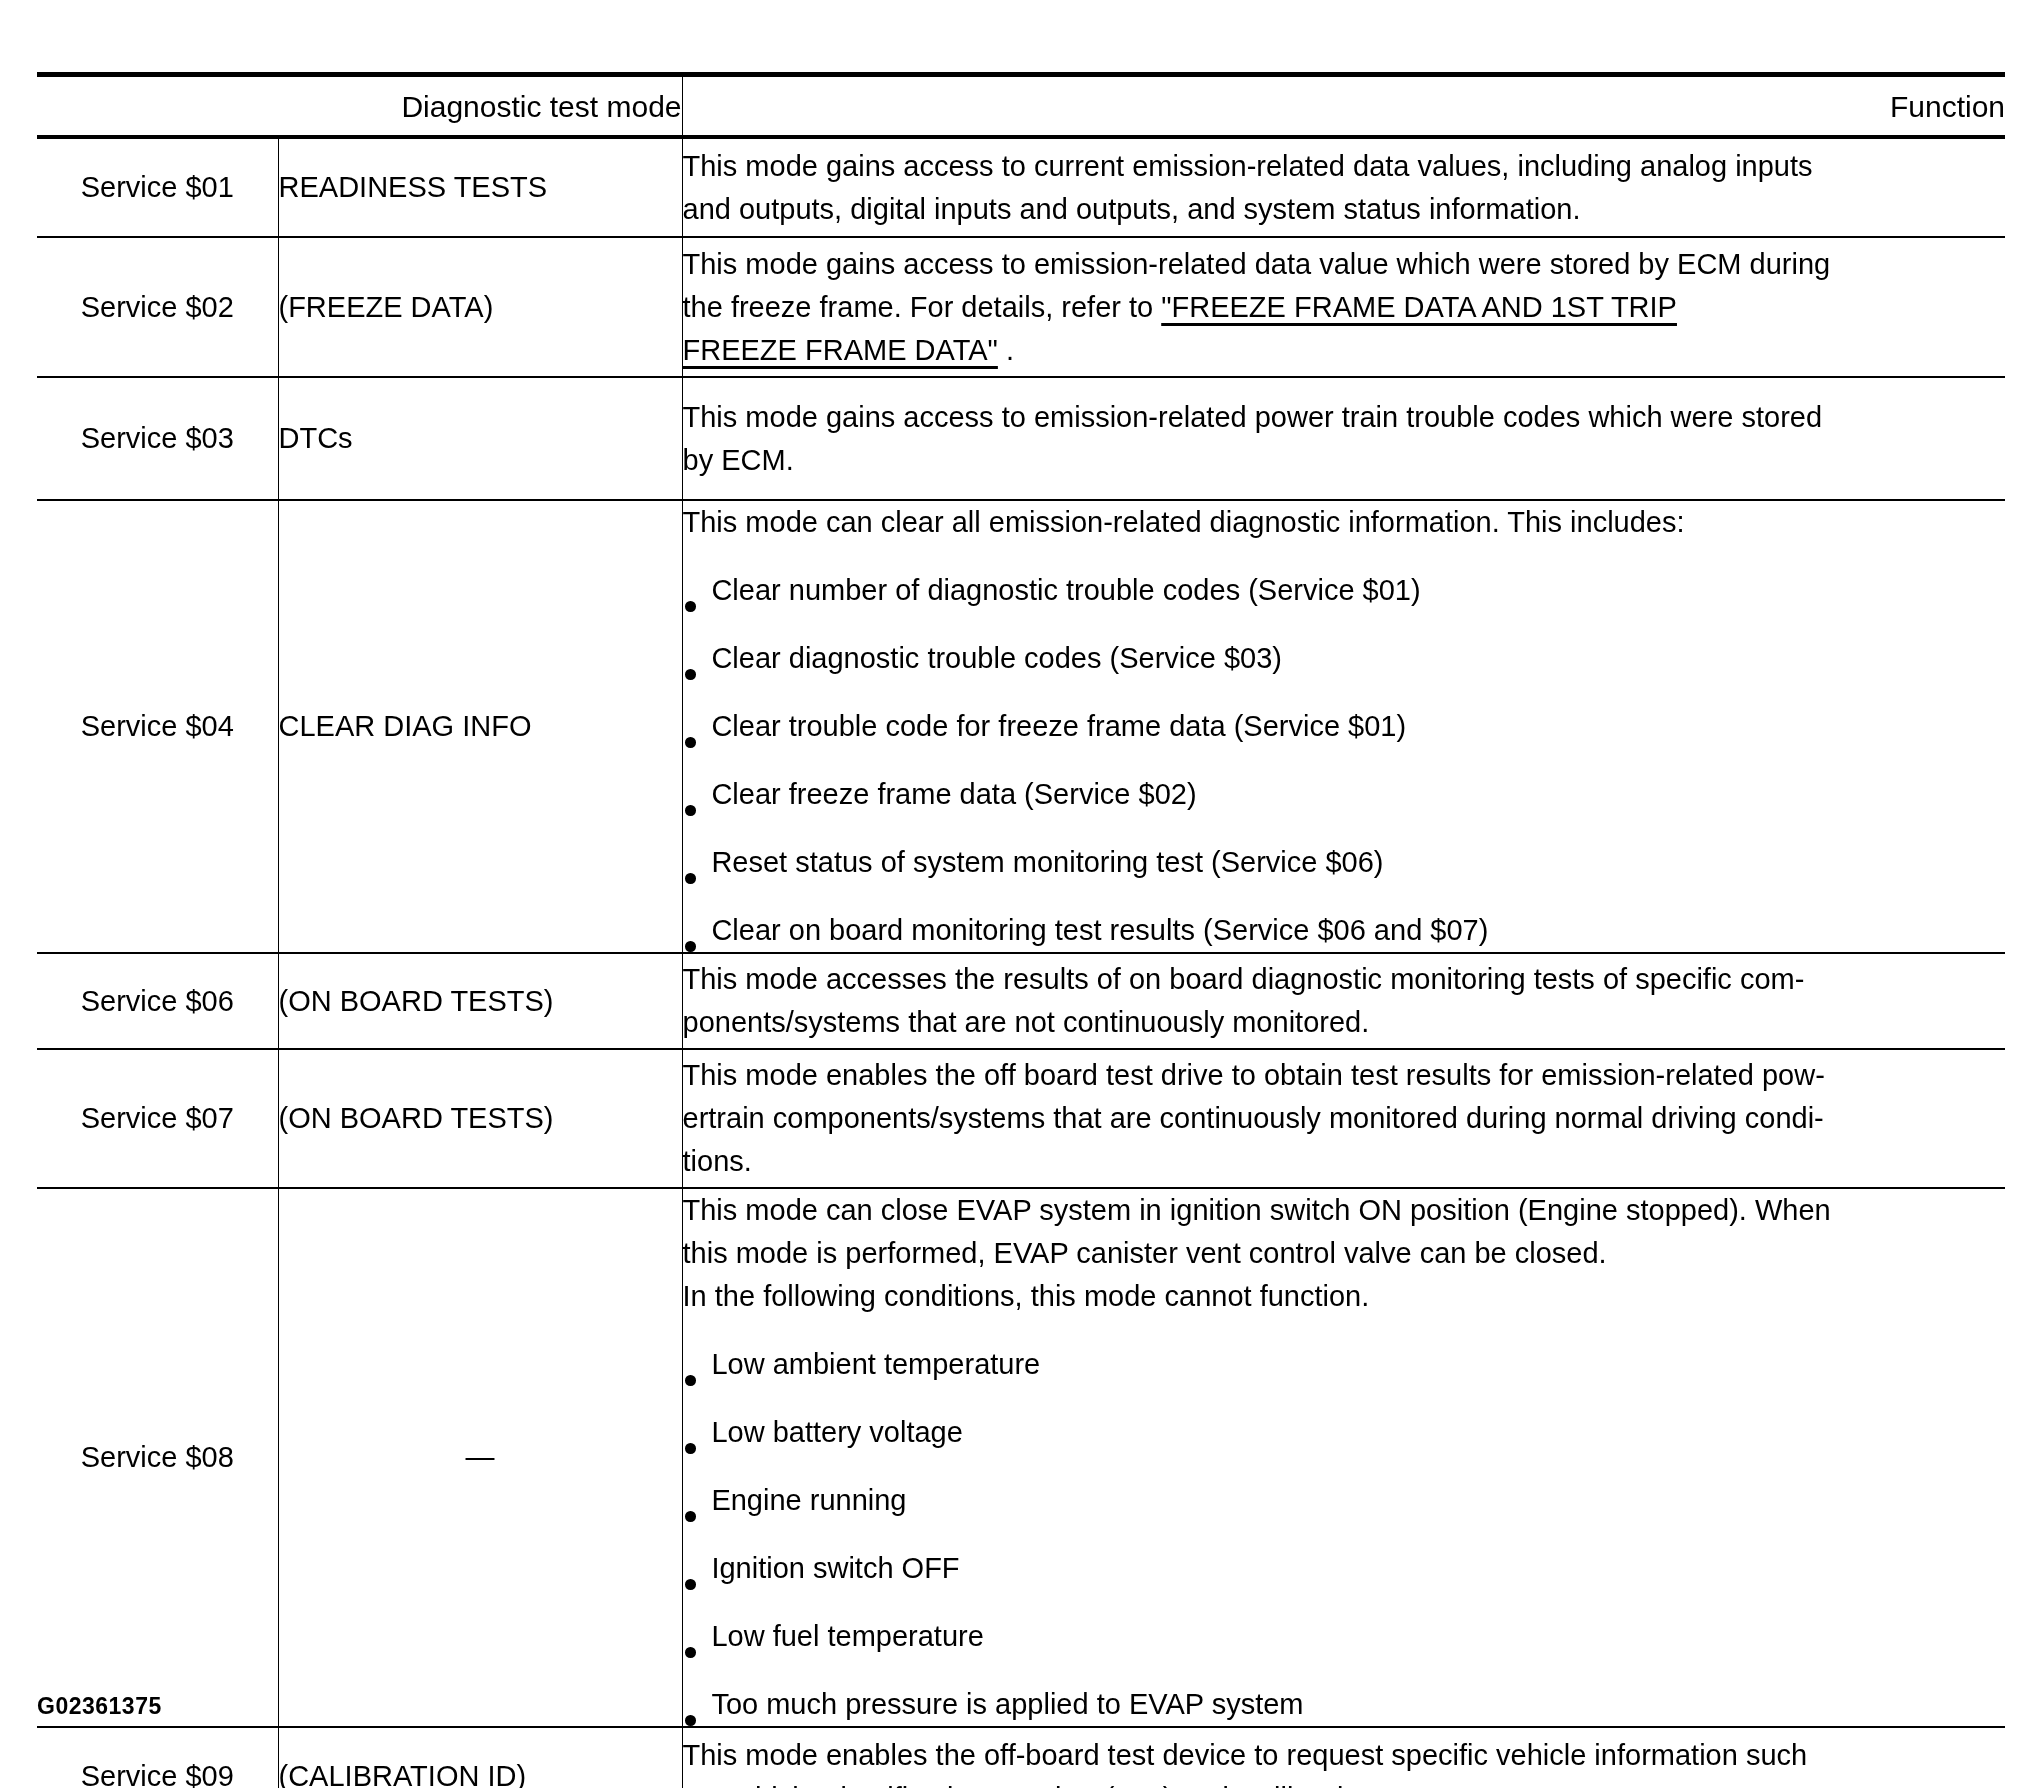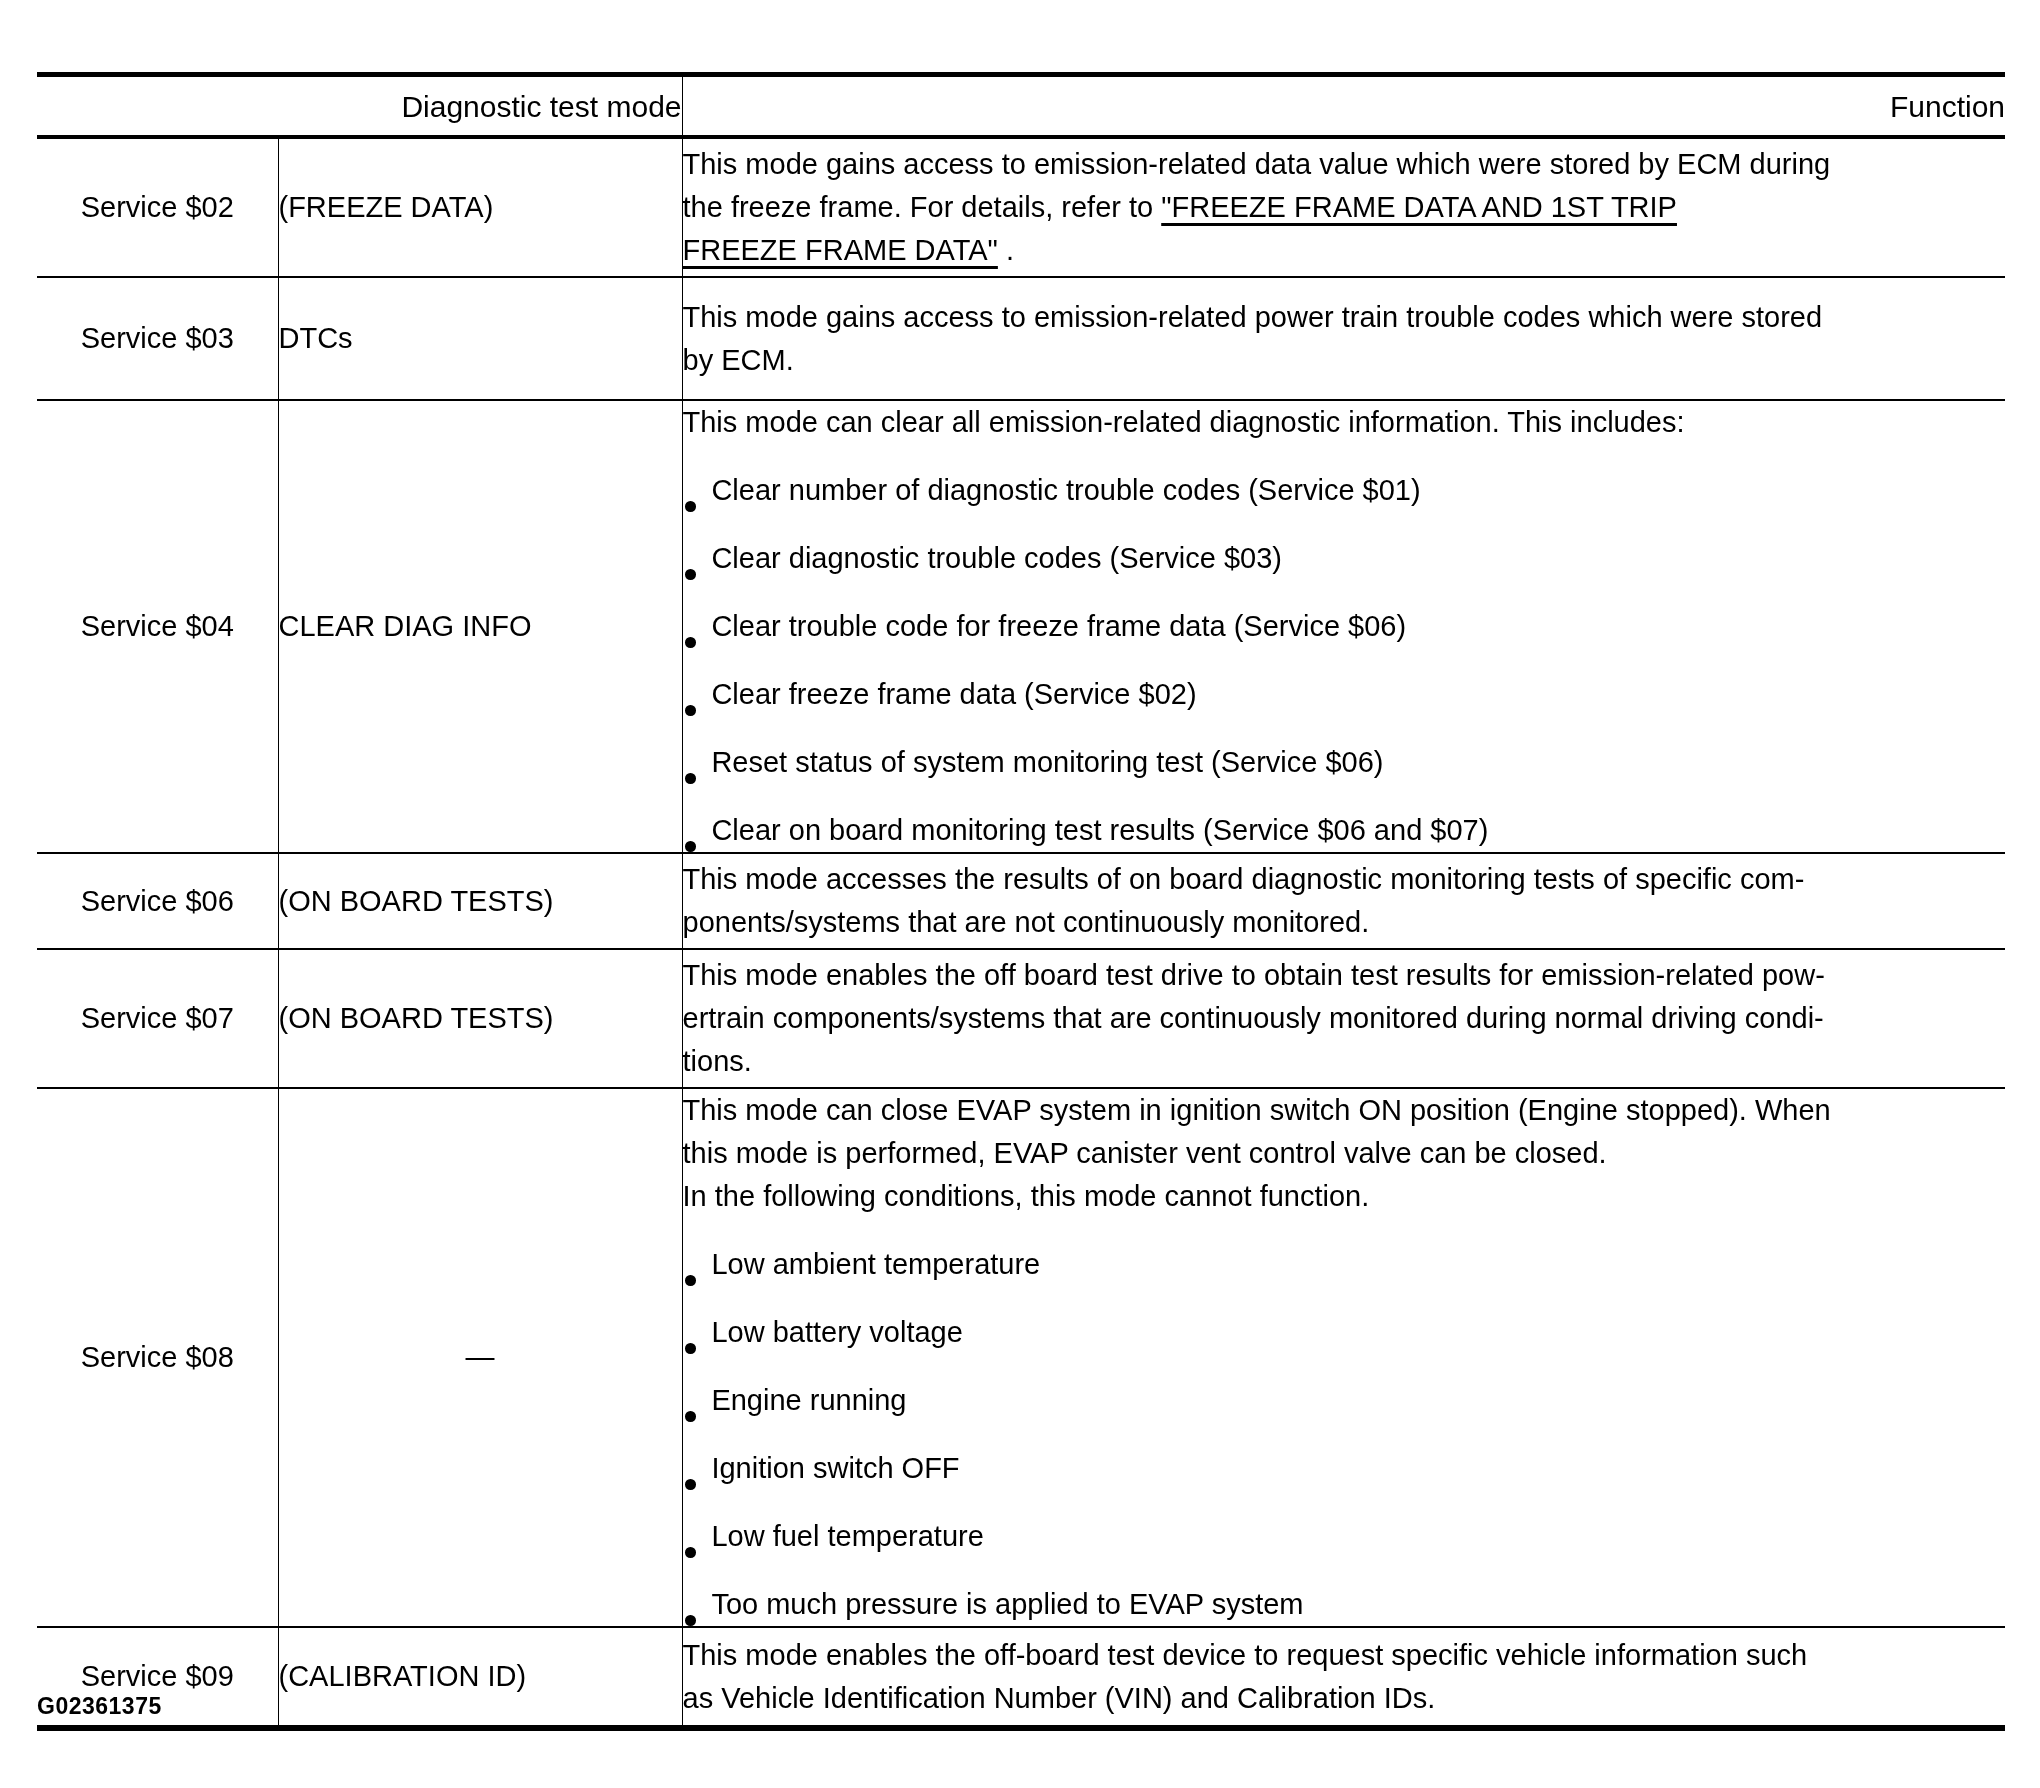--- a/index.html
+++ b/index.html
@@ -118,20 +118,28 @@
         <col class="c3">
     </colgroup>
     <thead>
       <tr>
         <th colspan="2" class="diag-head">Diagnostic test mode</th>
         <th class="func-head">Function</th>
       </tr>
     </thead>
     <tbody>
 
+      <tr class="r1">
+        <td class="cell-service">Service $01</td>
+        <td class="cell-mode">READINESS TESTS</td>
+        <td class="cell-func">
+          <span class="fn-text">This mode gains access to current emission-related data values, including analog inputs
+and outputs, digital inputs and outputs, and system status information.</span>
+        </td>
+      </tr>
 
       <tr class="r2">
         <td class="cell-service">Service $02</td>
         <td class="cell-mode">(FREEZE DATA)</td>
         <td class="cell-func">
           <span class="fn-text">This mode gains access to emission-related data value which were stored by ECM during
 the freeze frame. For details, refer to </span><span class="ref-link">"FREEZE FRAME DATA AND 1ST TRIP
 FREEZE FRAME DATA"</span><span class="fn-text"> .</span>
         </td>
       </tr>
@@ -154,21 +162,21 @@
             <div class="bullet-item">
                 <span class="bullet-dot"></span>
                 <span>Clear number of diagnostic trouble codes (Service $01)</span>
               </div>
             <div class="bullet-item">
                 <span class="bullet-dot"></span>
                 <span>Clear diagnostic trouble codes (Service $03)</span>
               </div>
             <div class="bullet-item">
                 <span class="bullet-dot"></span>
-                <span>Clear trouble code for freeze frame data (Service $06)</span>
+                <span>Clear trouble code for freeze frame data (Service $01)</span>
               </div>
             <div class="bullet-item">
                 <span class="bullet-dot"></span>
                 <span>Clear freeze frame data (Service $02)</span>
               </div>
             <div class="bullet-item">
                 <span class="bullet-dot"></span>
                 <span>Reset status of system monitoring test (Service $06)</span>
               </div>
             <div class="bullet-item">

